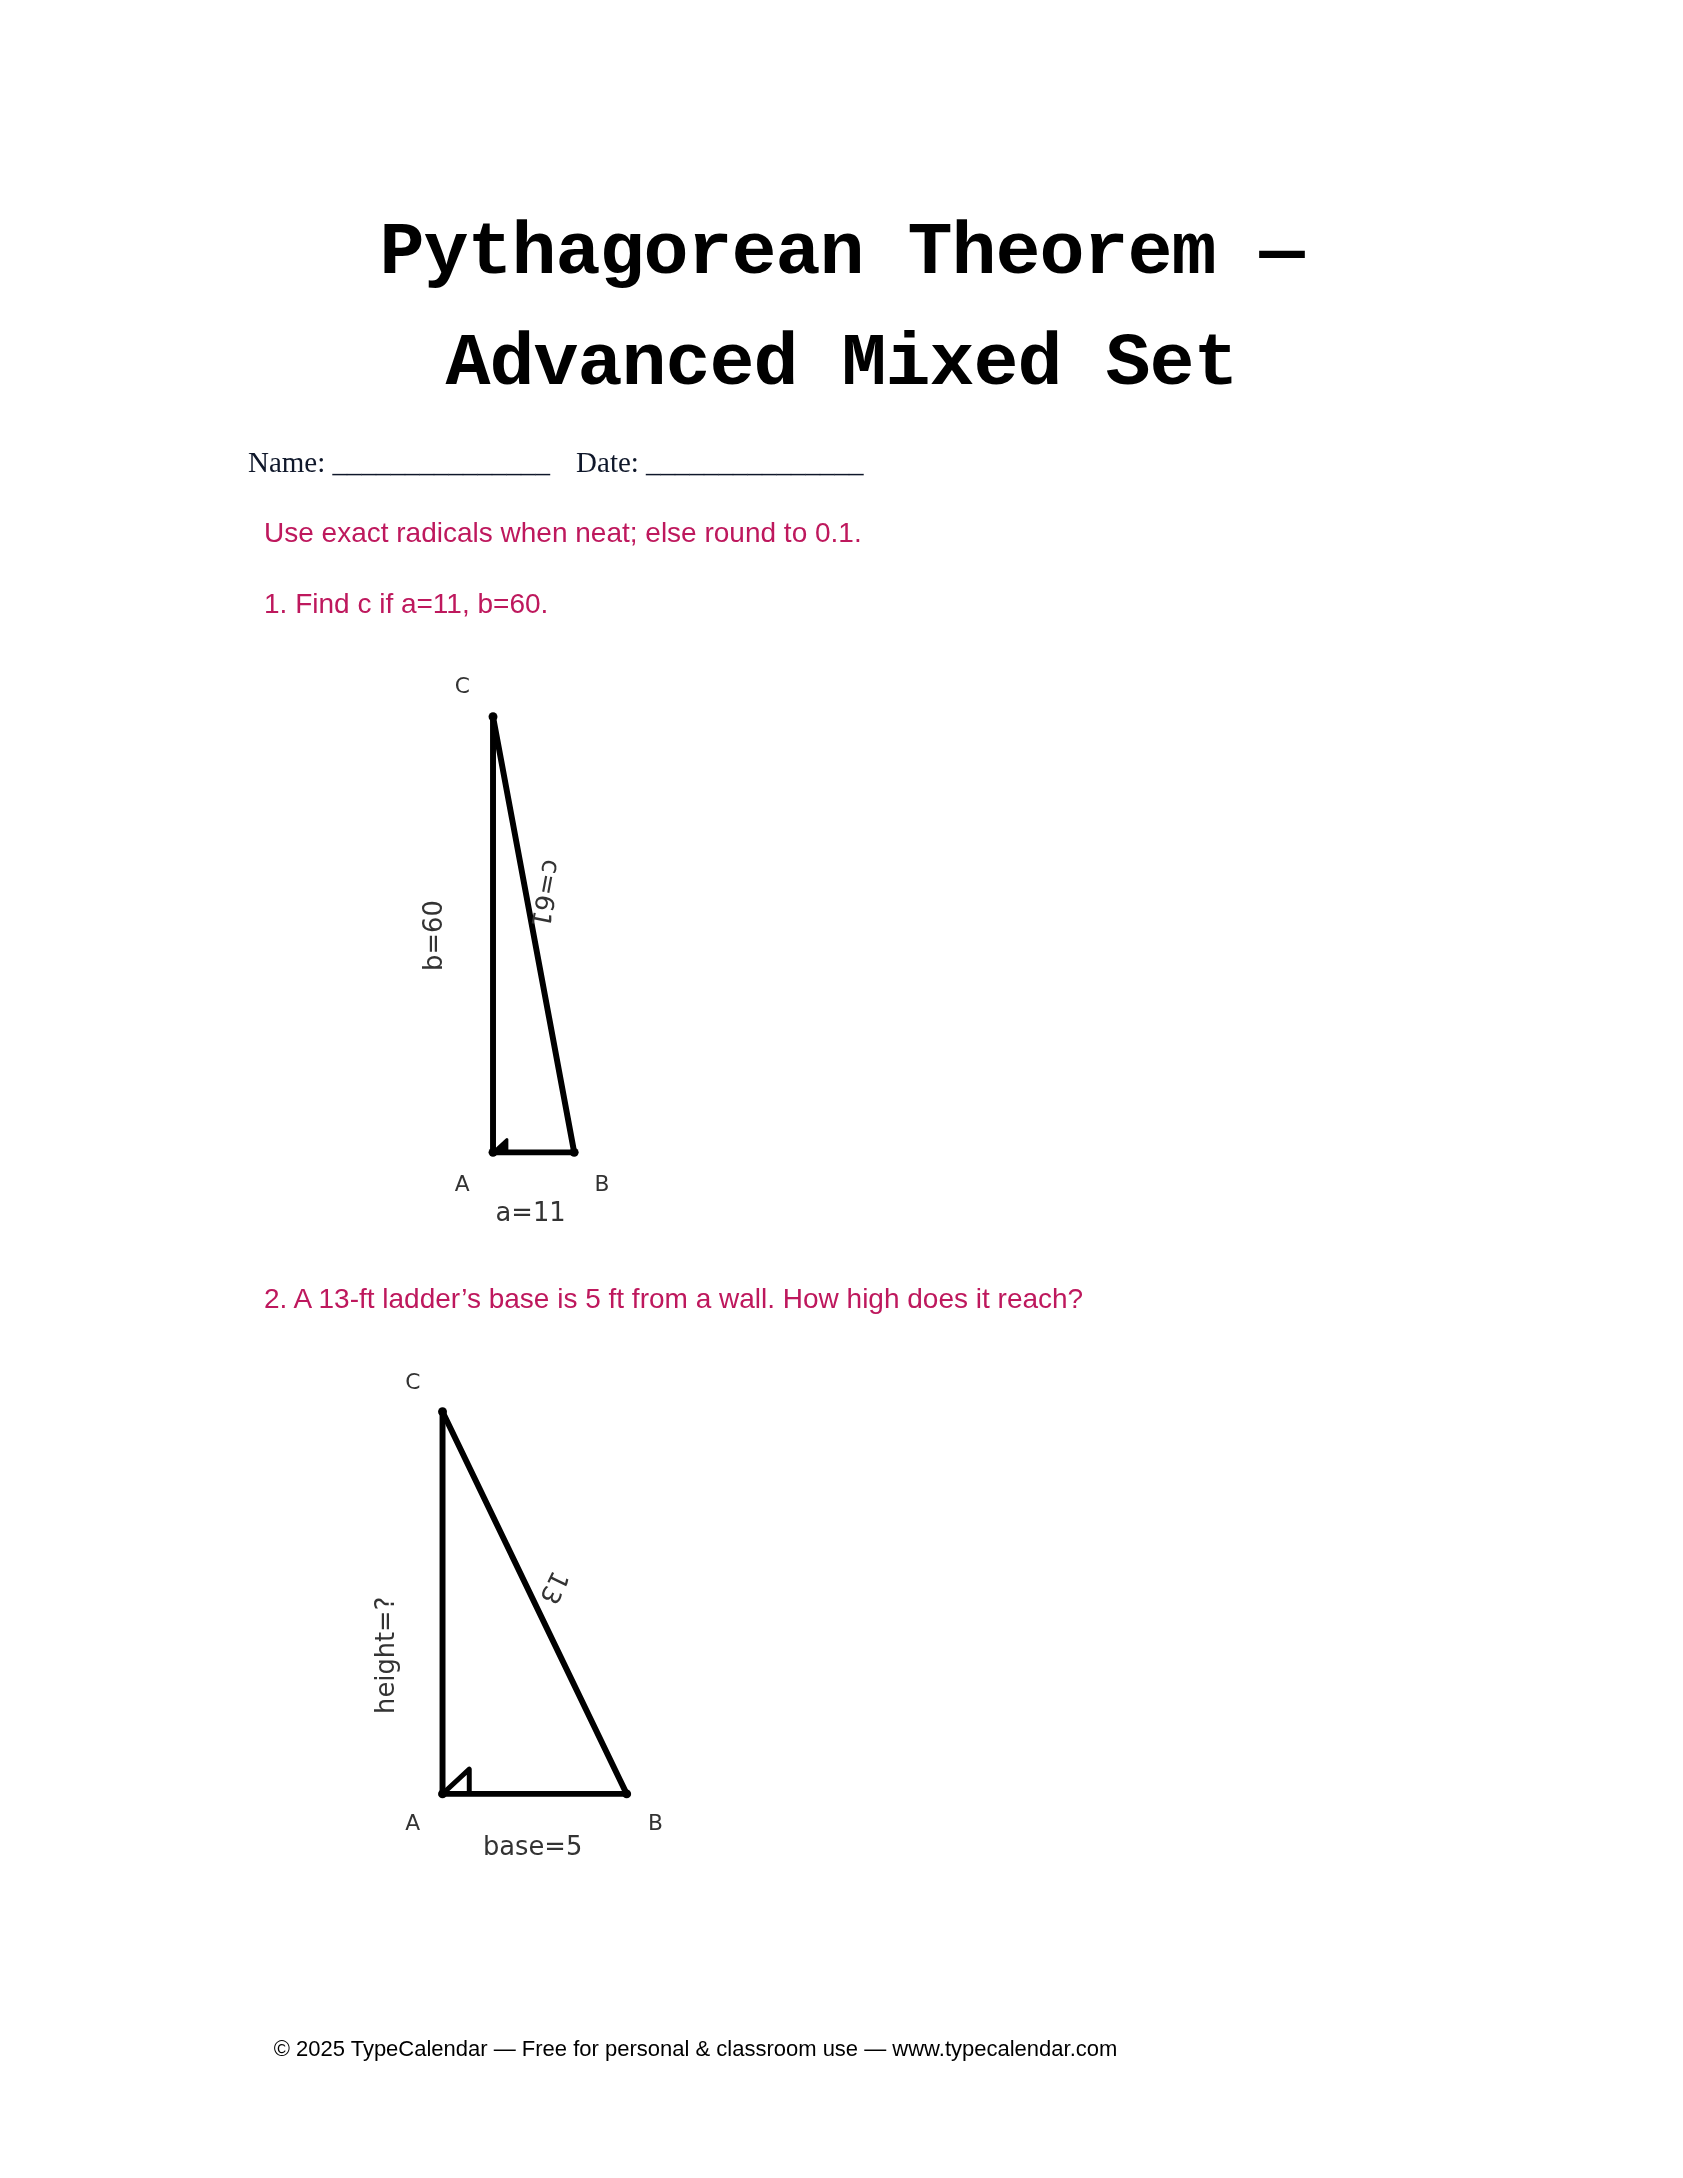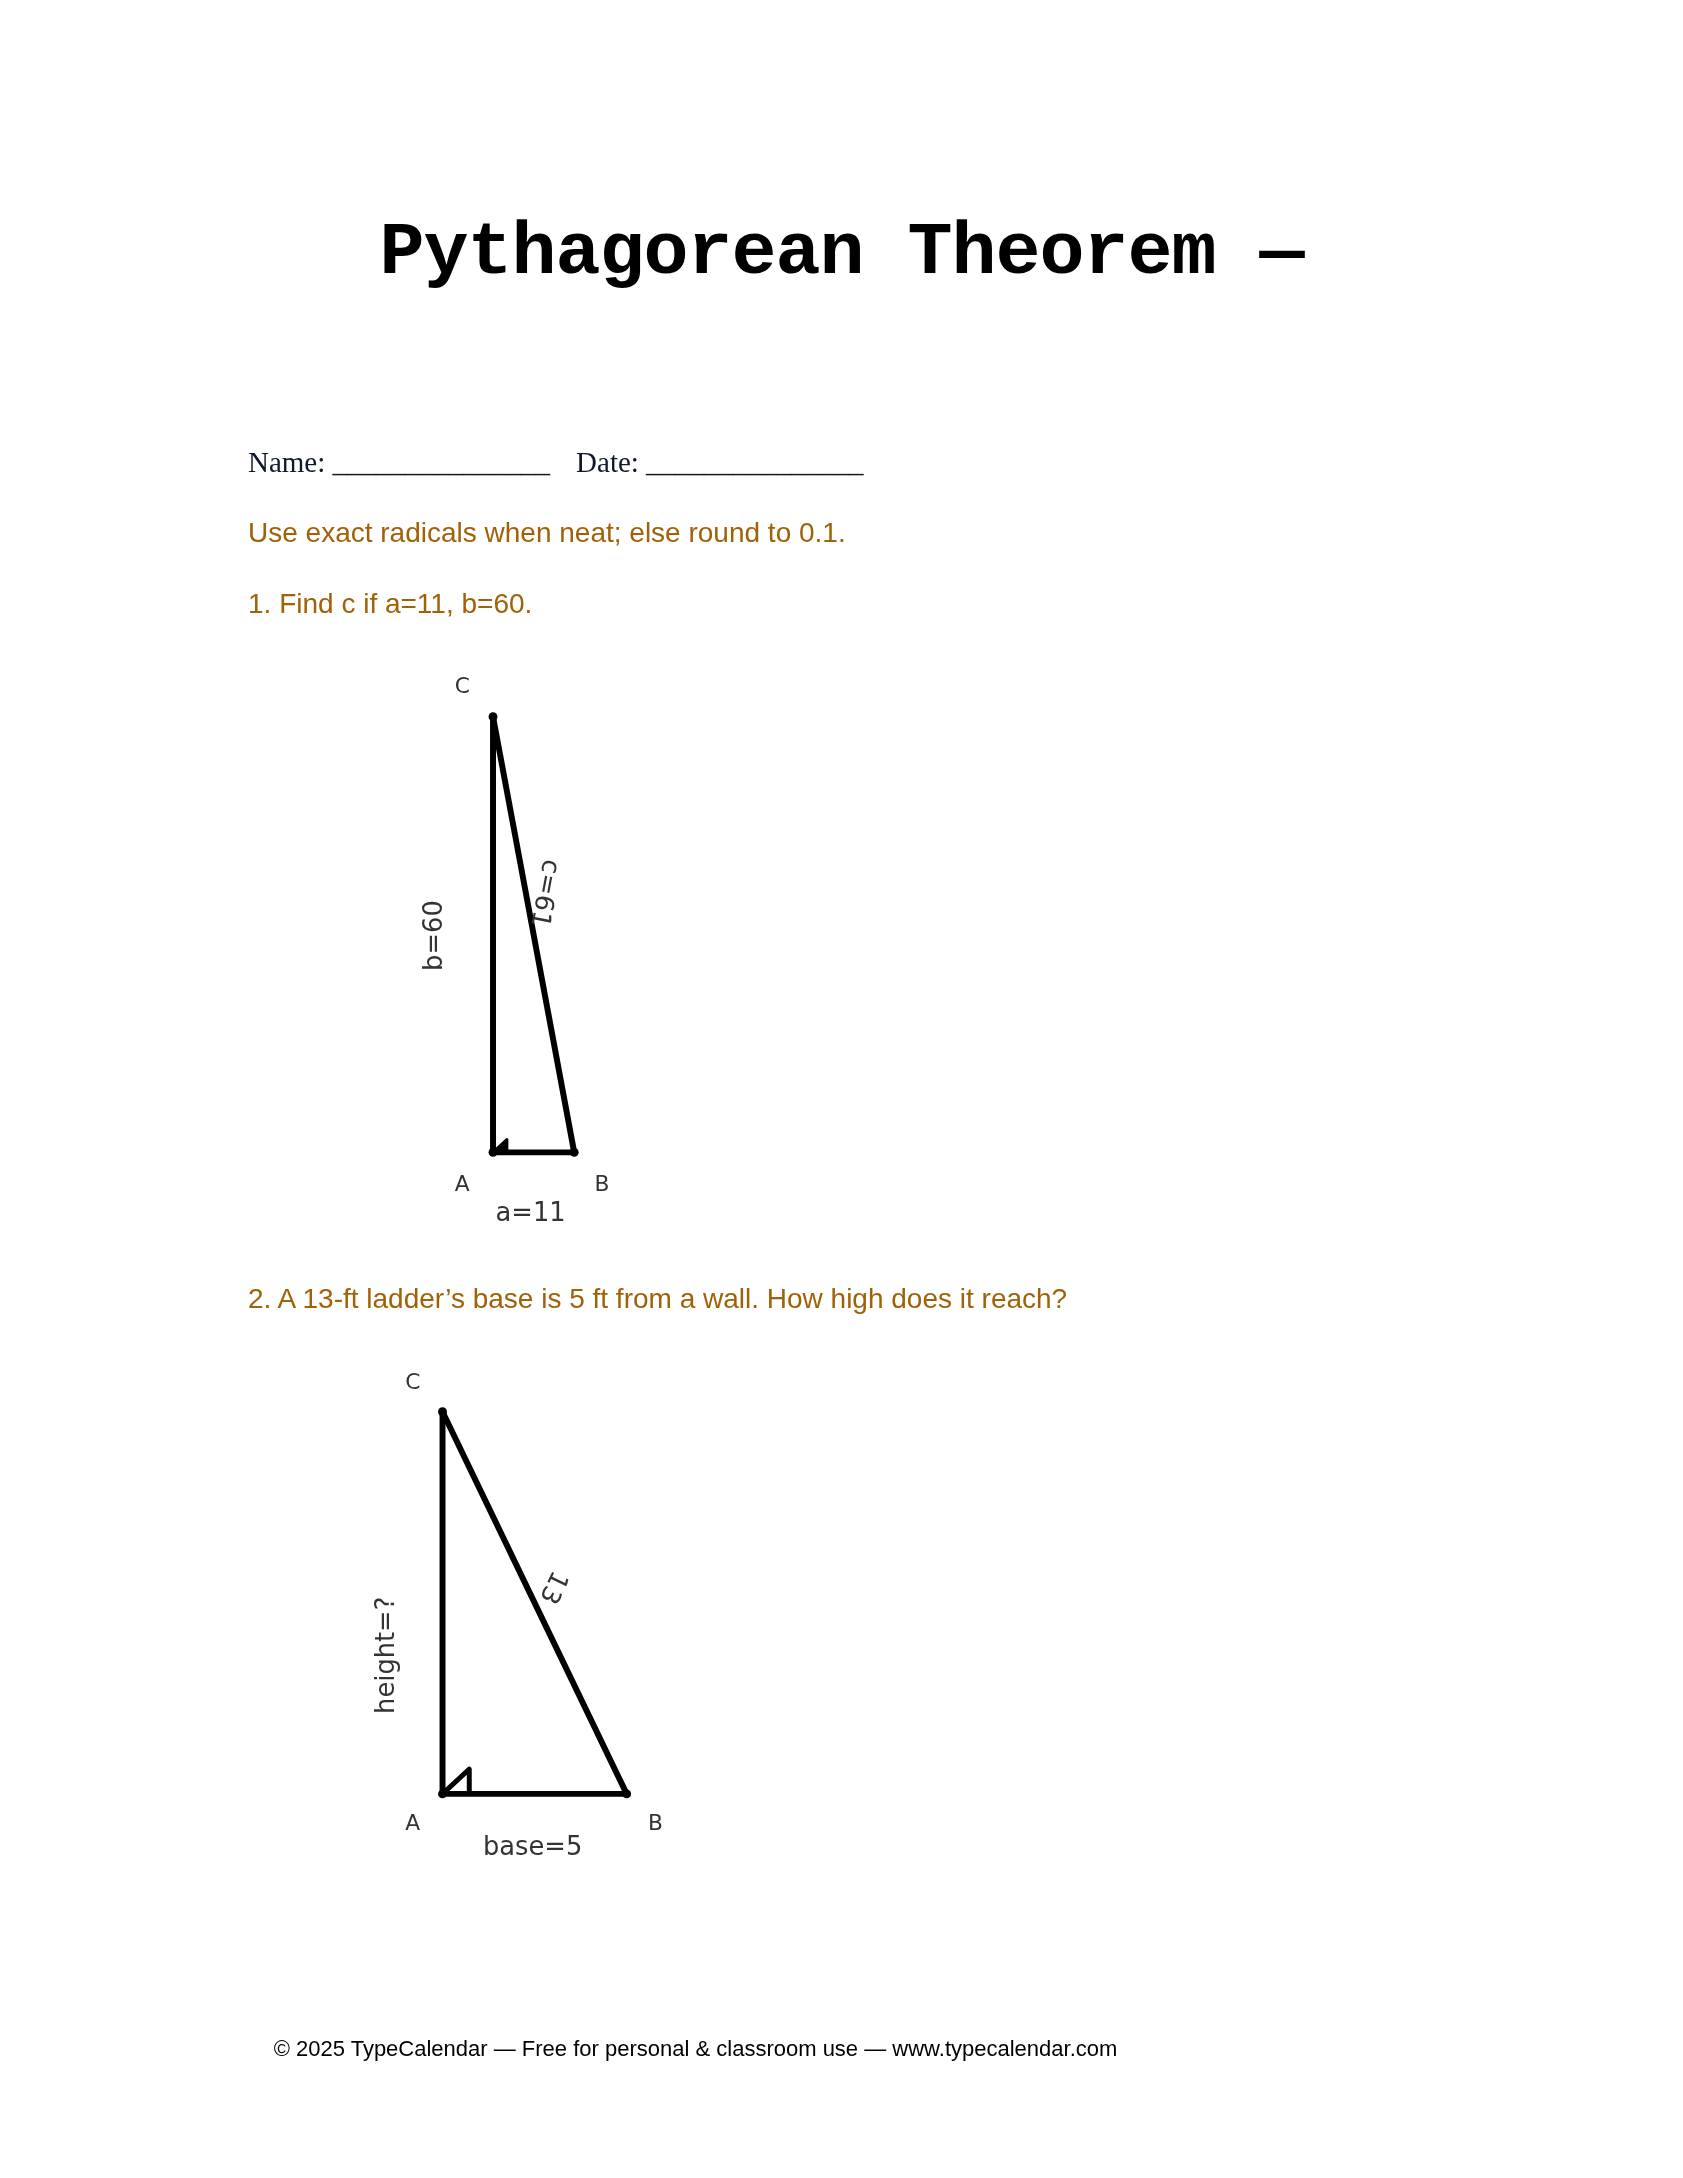--- a/index.html
+++ b/index.html
@@ -39,24 +39,24 @@
       left: 248px;
       top: 446px;
       font-family: "Liberation Serif", serif;
       font-size: 29px;
       color: #0f172a;
       white-space: pre;
     }
     .namedate .gap { display: inline-block; width: 26px; }
     .body-text {
       position: absolute;
-      left: 248px;
+      left: 264px;
       font-family: "Liberation Sans", sans-serif;
       font-size: 28px;
-      color: #a16207;
+      color: #be185d;
       white-space: nowrap;
     }
     .instructions { top: 517px; }
     .q1 { top: 588px; }
     .q2 { top: 1283px; }
     .diagram {
       position: absolute;
       left: 0; top: 0;
     }
     .diagram text {
@@ -74,20 +74,21 @@
       color: #000;
     }
   </style>
 </head>
 <body>
 
 <div class="page">
 
   <div class="title">
     <span class="line">Pythagorean Theorem —</span>
+    <span class="line">Advanced Mixed Set</span>
   </div>
 
   <div class="namedate"><span>Name: _______________</span><span class="gap"></span><span>Date: _______________</span></div>
 
   <div class="body-text instructions">Use exact radicals when neat; else round to 0.1.</div>
 
   <div class="body-text q1">1. Find c if a=11, b=60.</div>
 
   <svg class="diagram" width="1683" height="2178" viewBox="0 0 1700 2200" style="pointer-events:none;">
     <g stroke="#000" stroke-width="6" fill="none" stroke-linejoin="round" stroke-linecap="round">

